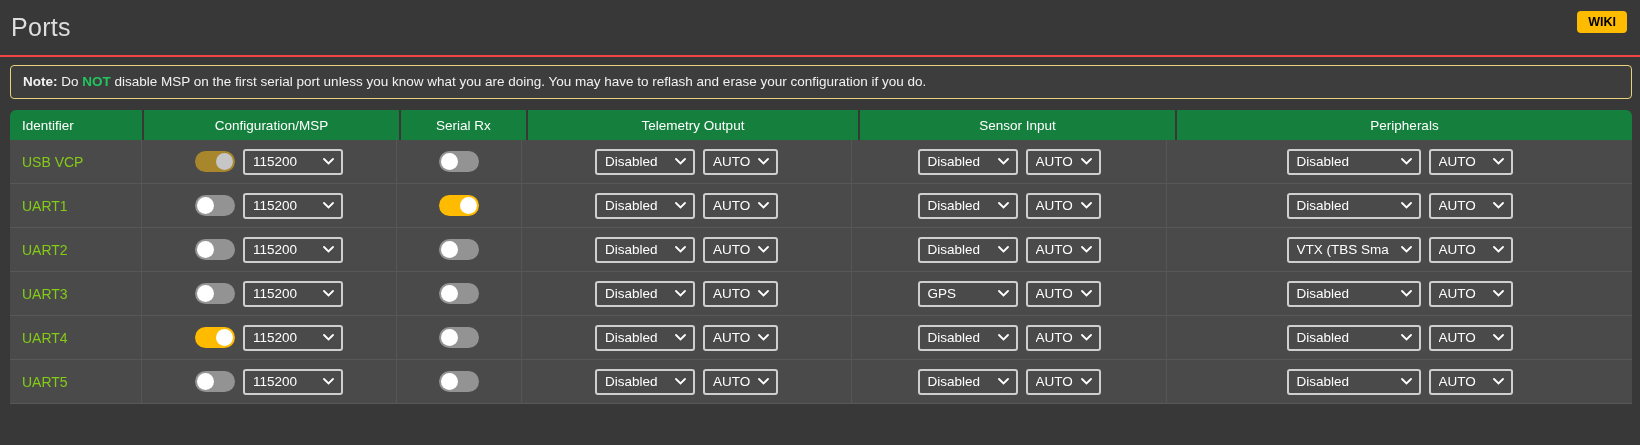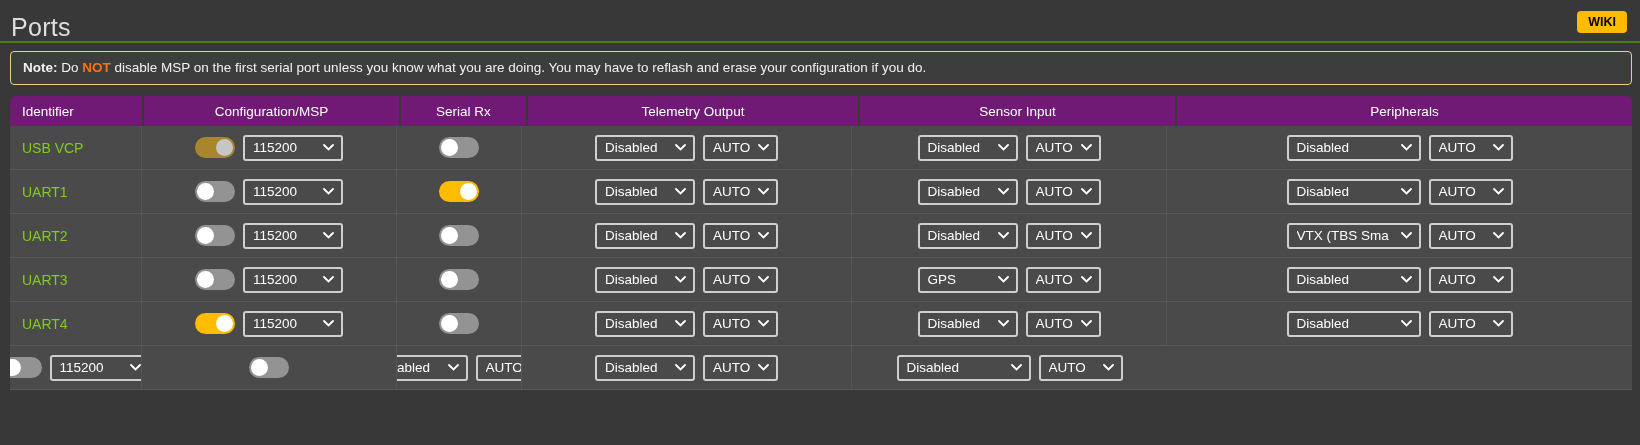--- a/index.html
+++ b/index.html
@@ -6,22 +6,22 @@
   html, body { width: 1640px; height: 445px; overflow: hidden; }
   body {
     background: #383838;
     font-family: "Liberation Sans", "DejaVu Sans", sans-serif;
     color: #e8e8e8;
   }
 
   
   .page-header {
     position: relative;
-    height: 43px;
-    border-bottom: 2px solid #4d7c0f;
+    height: 57px;
+    border-bottom: 2px solid #ef4444;
     padding: 13px 12px 0 11px;
   }
   .page-title {
     font-size: 25px;
     font-weight: 400;
     color: #dedede;
     letter-spacing: 0.3px;
   }
   .wiki-button {
     position: absolute;
@@ -43,31 +43,31 @@
     margin: 8px 8px 11px 10px;
     border: 1px solid #e8d27c;
     border-radius: 4px;
     background: #3d3d3d;
     padding: 6px 12px 7px 12px;
     font-size: 13.5px;
     line-height: 19px;
     color: #f2f2f2;
   }
   .note-label { font-weight: bold; }
-  .note-not { font-weight: bold; color: #f97316; }
+  .note-not { font-weight: bold; color: #22c55e; }
 
   
   .ports-table { margin: 0 8px 0 10px; }
   .grid-cols {
     display: grid;
     grid-template-columns: 132px 255px 125px 330px 315px 1fr;
   }
   .table-header { column-gap: 2px; height: 30px; }
   .th {
-    background: #701a75;
+    background: #15803d;
     color: #fff;
     font-size: 13.5px;
     display: flex;
     align-items: center;
     justify-content: center;
   }
   .th:first-child { justify-content: flex-start; padding-left: 12px; border-top-left-radius: 6px; }
   .th:last-child  { border-top-right-radius: 6px; }
 
   .table-row {
@@ -537,20 +537,21 @@
         <span class="chev">
                 <svg width="11" height="7" viewBox="0 0 11 7">
                   <path d="M1 1 L5.5 5.5 L10 1" fill="none" stroke="#fff" stroke-width="1.8" stroke-linecap="round"></path>
                 </svg>
               </span>
       </div>
     </div>
   </div>
 
   <div class="grid-cols table-row">
+    <div class="td identifier">UART5</div>
     <div class="td">
       <div class="toggle">
               <div class="knob"></div>
             </div>
       <div class="select w-baud">
         <span class="val">115200</span>
         <span class="chev">
                 <svg width="11" height="7" viewBox="0 0 11 7">
                   <path d="M1 1 L5.5 5.5 L10 1" fill="none" stroke="#fff" stroke-width="1.8" stroke-linecap="round"></path>
                 </svg>

